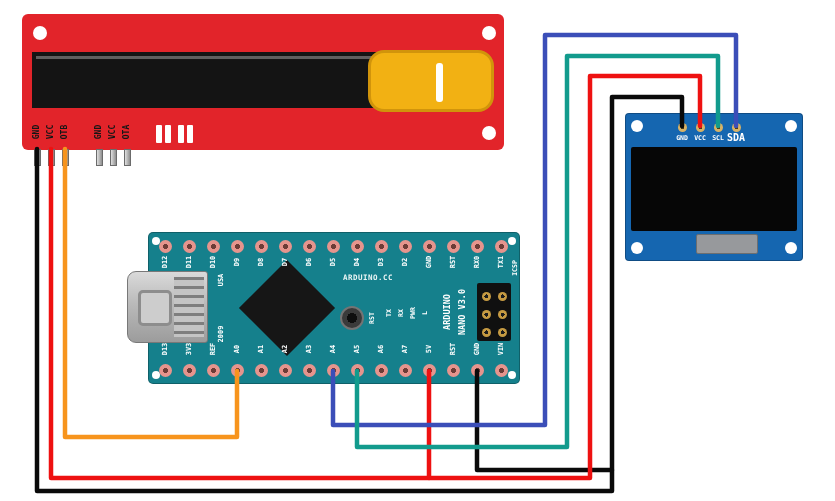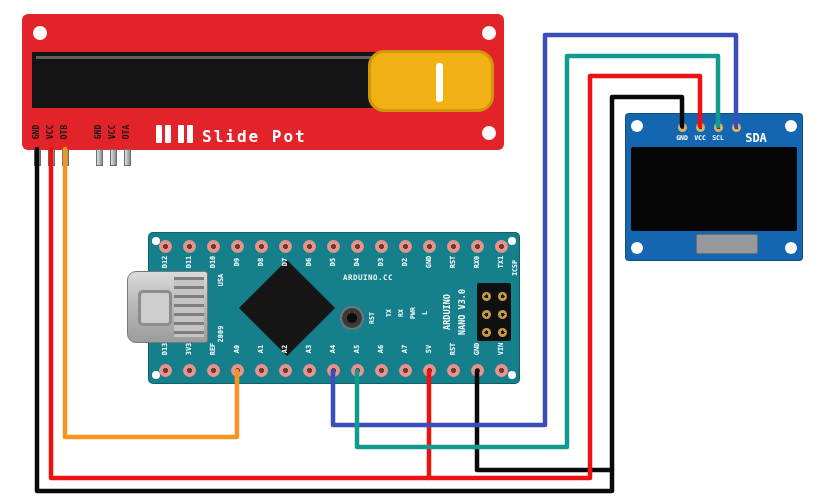--- a/index.html
+++ b/index.html
@@ -61,21 +61,20 @@
   <div id="pot-channel" class="abs" style="background: rgb(20, 20, 20);">
     <div id="pot-channel-hl"></div>
   </div>
   <div id="pot-knob" class="abs" style="background: rgb(242, 177, 19); border-color: rgb(209, 148, 11);">
     <div id="pot-knob-line"></div>
   </div>
   <div class="pbar" style="left:156px;top:125px"></div>
   <div class="pbar" style="left:165px;top:125px"></div>
   <div class="pbar" style="left:178px;top:125px"></div>
   <div class="pbar" style="left:187px;top:125px"></div>
-  <div id="pot-label" class="abs">Slide Pot</div>
   <div class="hole" style="left:33px;top:26px;width:14px;height:14px"></div>
   <div class="hole" style="left:482px;top:26px;width:14px;height:14px"></div>
   <div class="hole" style="left:482px;top:126px;width:14px;height:14px"></div>
 
   <div id="nano-board" class="abs" style="background: rgb(21, 128, 140);"></div>
   <div class="hole" style="left:152px;top:237px;width:8px;height:8px"></div>
   <div class="hole" style="left:508px;top:237px;width:8px;height:8px"></div>
   <div class="hole" style="left:152px;top:371px;width:8px;height:8px"></div>
   <div class="hole" style="left:508px;top:371px;width:8px;height:8px"></div>
   <div id="usb" class="abs">
@@ -193,14 +192,14 @@
     <div class="icsp-pin" style="left: 497.5px; top: 309.5px;"></div>
     <div class="icsp-pin" style="left: 481.5px; top: 327.5px;"></div>
     <div class="icsp-pin" style="left: 497.5px; top: 327.5px;"></div>
     <div class="oled-pin" style="left: 677.5px; top: 122.5px; background: radial-gradient(circle, rgb(77, 58, 18) 0px, rgb(77, 58, 18) 1.5px, rgb(216, 178, 102) 1.5px);"></div>
     <div class="hlabel" style="left: 682px; top: 138px; font-size: 6.5px; color: rgb(255, 255, 255);">GND</div>
     <div class="oled-pin" style="left: 695.5px; top: 122.5px; background: radial-gradient(circle, rgb(77, 58, 18) 0px, rgb(77, 58, 18) 1.5px, rgb(216, 178, 102) 1.5px);"></div>
     <div class="hlabel" style="left: 700px; top: 138px; font-size: 6.5px; color: rgb(255, 255, 255);">VCC</div>
     <div class="oled-pin" style="left: 713.5px; top: 122.5px; background: radial-gradient(circle, rgb(77, 58, 18) 0px, rgb(77, 58, 18) 1.5px, rgb(216, 178, 102) 1.5px);"></div>
     <div class="hlabel" style="left: 718px; top: 138px; font-size: 6.5px; color: rgb(255, 255, 255);">SCL</div>
     <div class="oled-pin" style="left: 731.5px; top: 122.5px; background: radial-gradient(circle, rgb(77, 58, 18) 0px, rgb(77, 58, 18) 1.5px, rgb(216, 178, 102) 1.5px);"></div>
-    <div class="hlabel" style="left: 756px; top: 138px; font-size: 12px; color: rgb(255, 255, 255);">SDA</div>
+    <div class="hlabel" style="left: 736px; top: 138px; font-size: 10px; color: rgb(255, 255, 255);">SDA</div>
   </div>
 
 </body></html>

